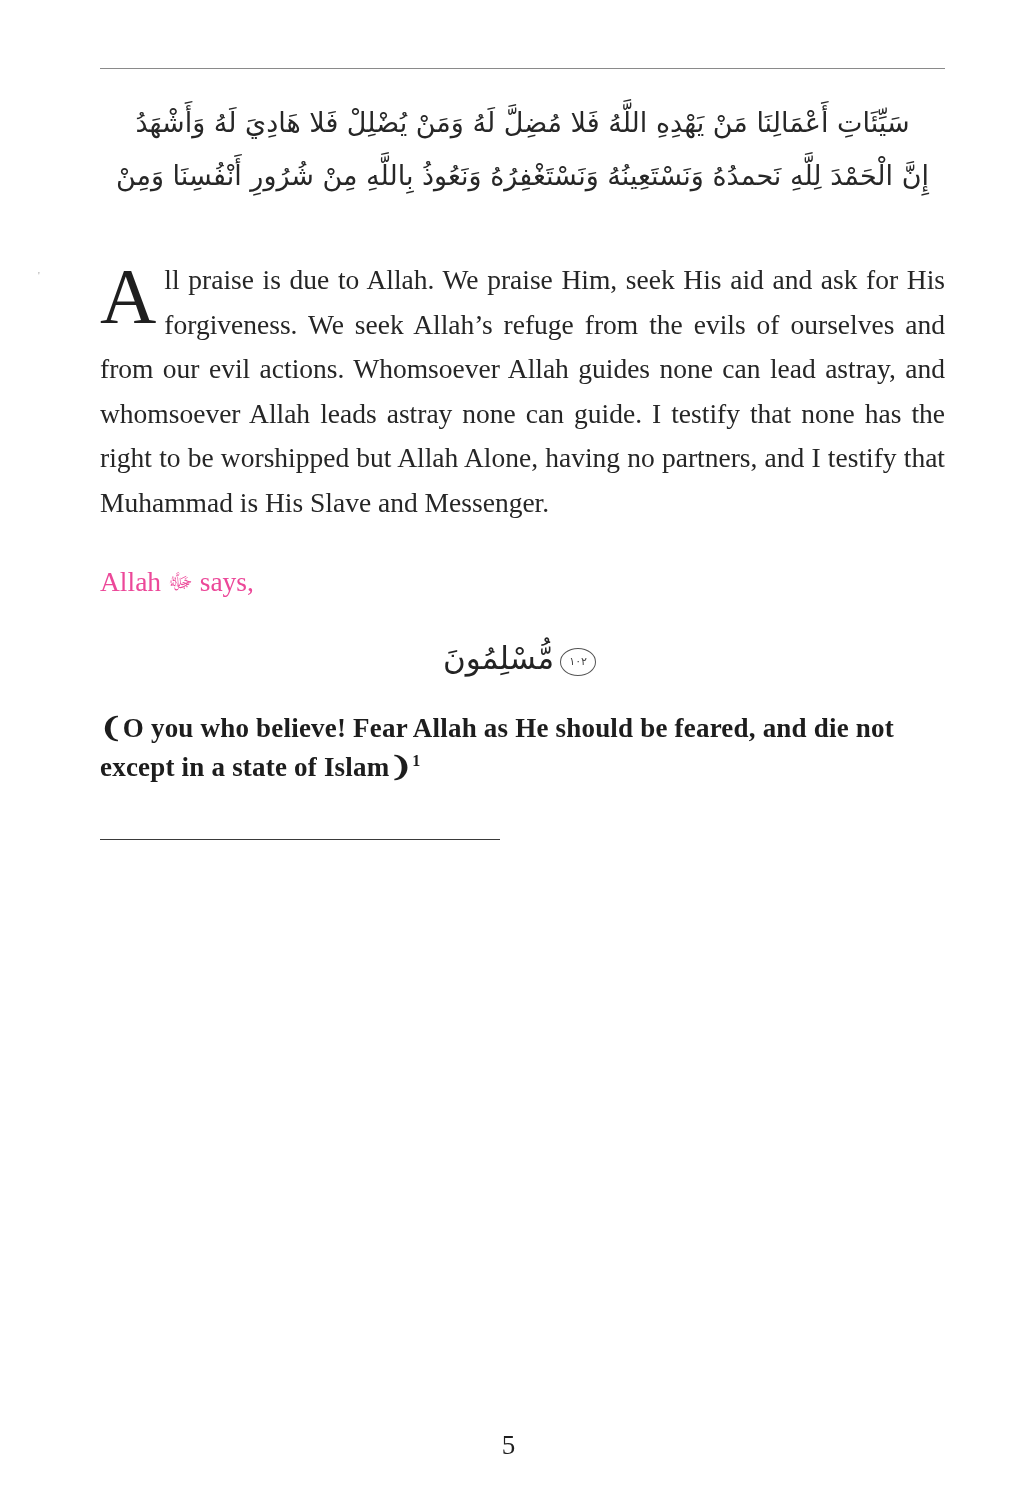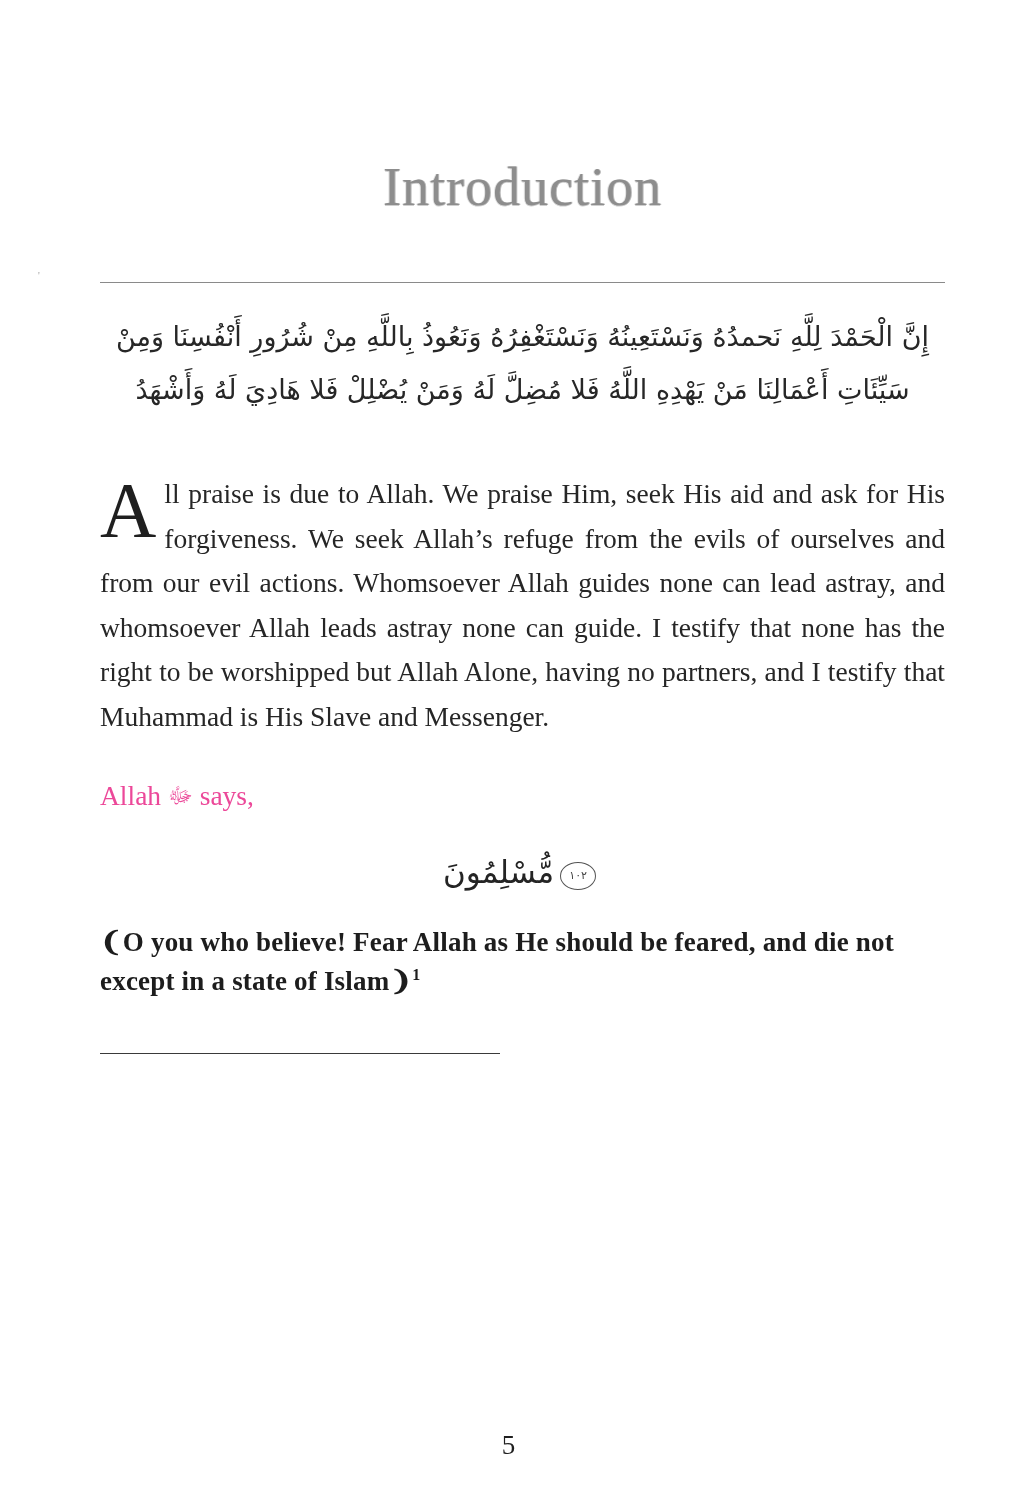--- a/index.html
+++ b/index.html
@@ -186,27 +186,26 @@
 </style>
 </head>
 <body>
 
 <div class="page">
 
   <div class="tiny-mark">'</div>
 
   <div class="content">
 
-    <h1 class="page-title">Introduction</h1>
 
     <hr class="title-rule">
 
     <div class="arabic-block">
+      <span class="arabic-line">سَيِّئَاتِ أَعْمَالِنَا مَنْ يَهْدِهِ اللَّهُ فَلا مُضِلَّ لَهُ وَمَنْ يُضْلِلْ فَلا هَادِيَ لَهُ وَأَشْهَدُ</span>
       <span class="arabic-line">إِنَّ الْحَمْدَ لِلَّهِ نَحمدُهُ وَنَسْتَعِينُهُ وَنَسْتَغْفِرُهُ وَنَعُوذُ بِاللَّهِ مِنْ شُرُورِ أَنْفُسِنَا وَمِنْ</span>
-      <span class="arabic-line">سَيِّئَاتِ أَعْمَالِنَا مَنْ يَهْدِهِ اللَّهُ فَلا مُضِلَّ لَهُ وَمَنْ يُضْلِلْ فَلا هَادِيَ لَهُ وَأَشْهَدُ</span>
     </div>
 
     <p class="body-para">
       <span class="dropcap">A</span><span>ll praise is due to Allah.  We praise Him, seek His aid and ask for His forgiveness. We seek Allah’s refuge from the evils of ourselves and from our evil actions. Whomsoever Allah guides none can lead astray, and whomsoever Allah leads astray none can guide. I testify that none has the right to be worshipped but Allah Alone, having no partners, and I testify that Muhammad is His Slave and Messenger.</span>
     </p>
 
     <p class="says-line">
       <span>Allah</span>
       <span class="glyph-jalla">ﷻ</span>
       <span>says,</span>

